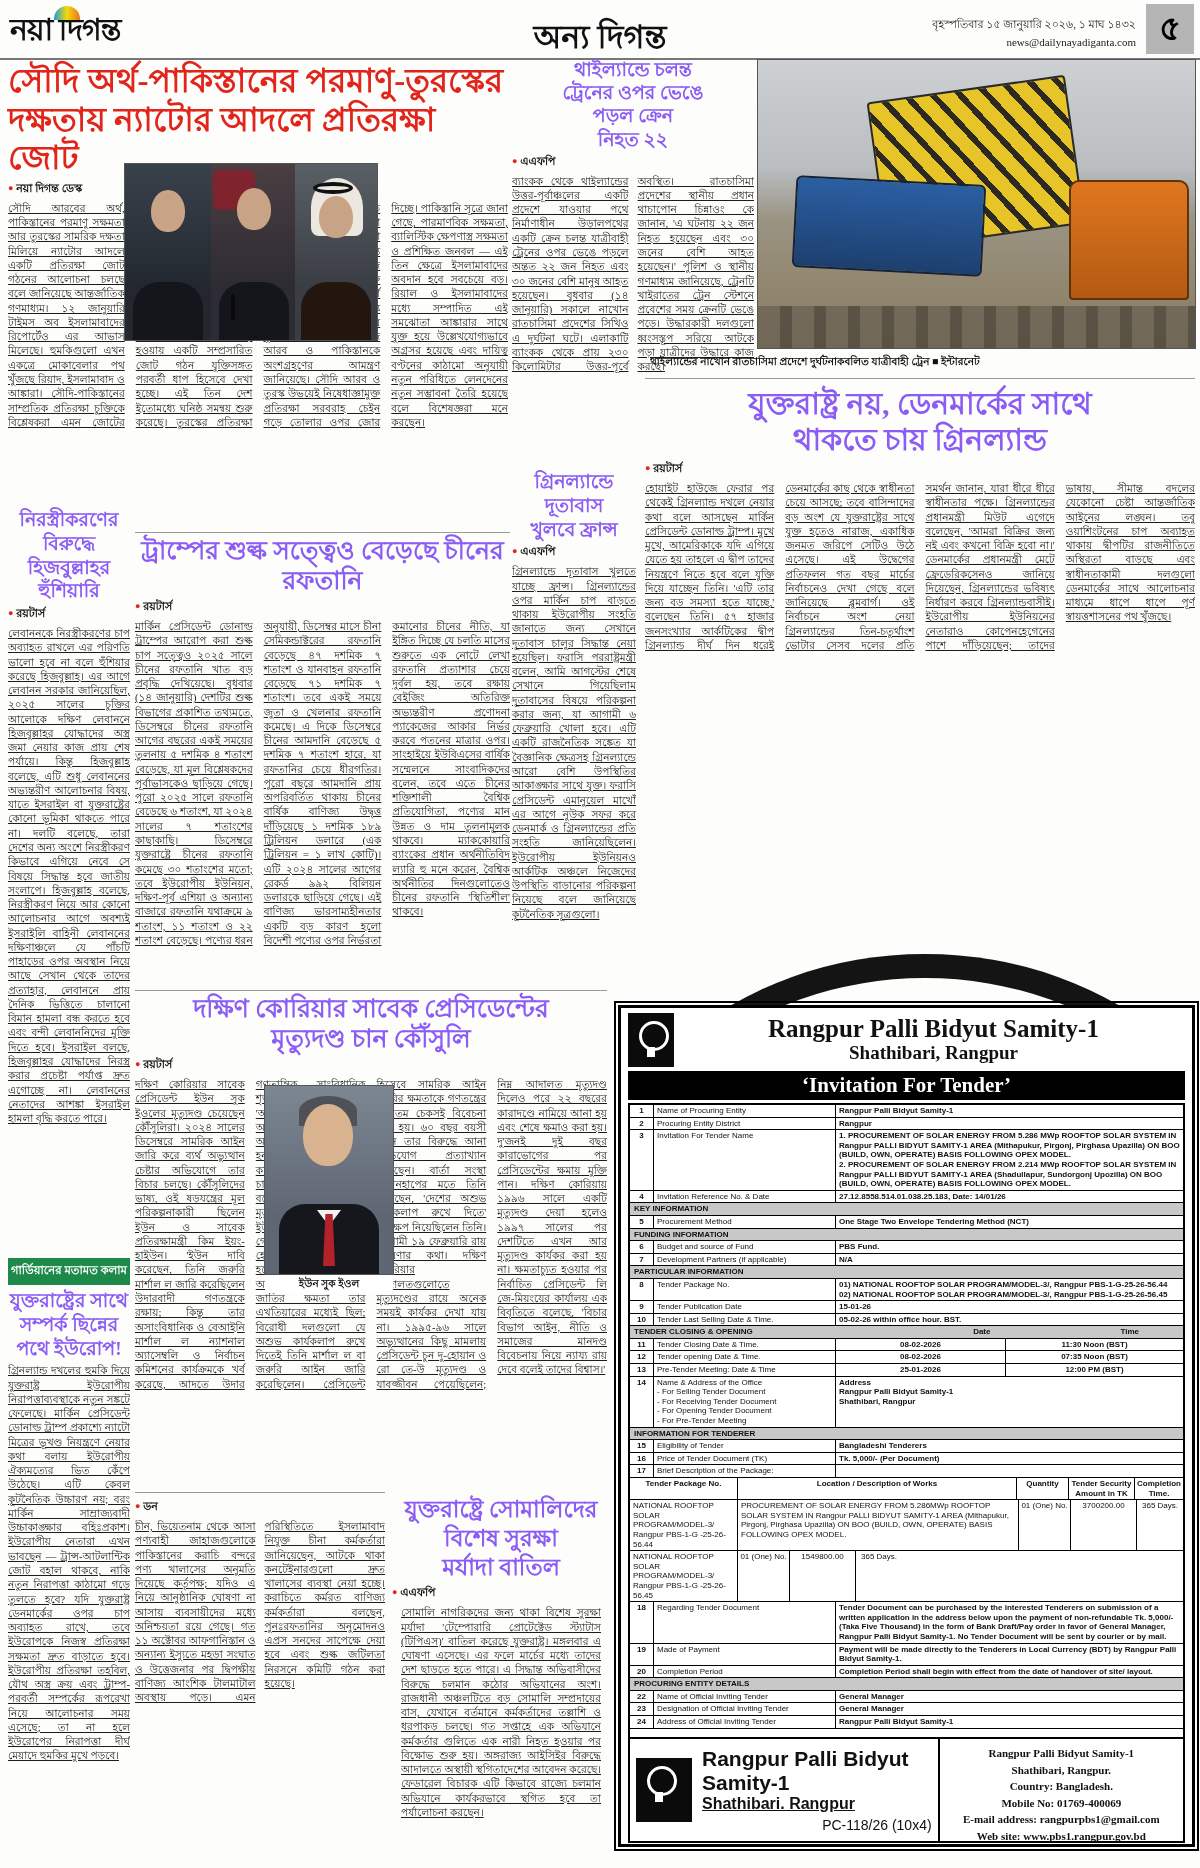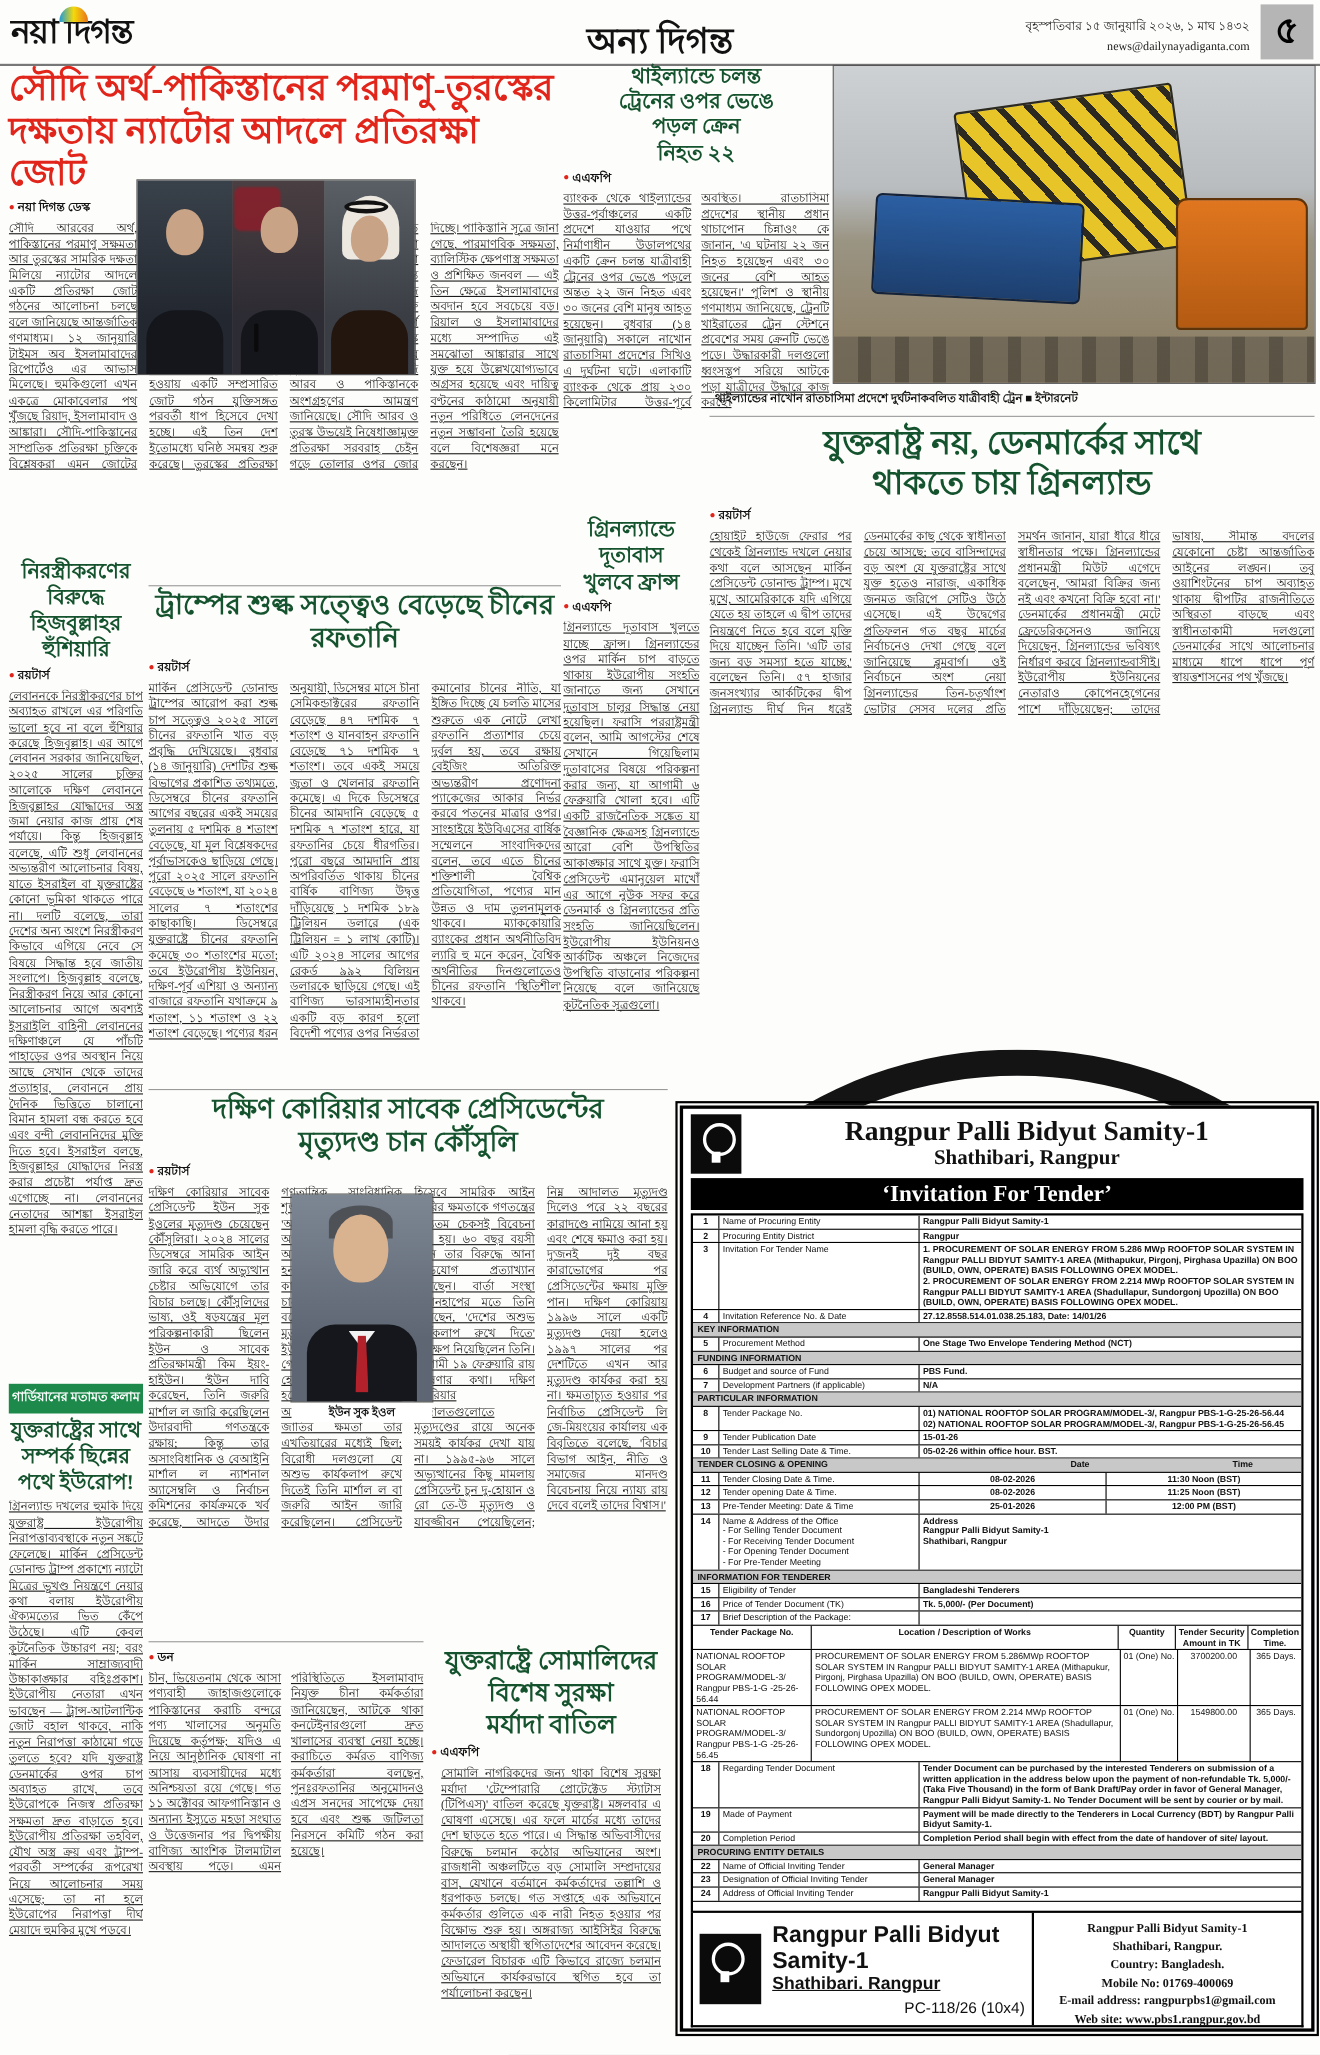--- a/index.html
+++ b/index.html
@@ -12,21 +12,21 @@
   .mast-sun{position:absolute;left:44px;top:-2px;width:26px;height:14px;border-radius:13px 13px 0 0;
             background:linear-gradient(90deg,#1d9bd8,#f5d90a,#e8731a);}
   .section-title{left:0;top:12px;width:1200px;text-align:center;font-size:32px;font-weight:bold;}
   .dateline{right:64px;top:16px;width:300px;text-align:right;font-size:11px;line-height:1.6;color:#222;}
   .pagenum{right:6px;top:4px;width:48px;height:50px;background:#b5b5b5;color:#000;
            font-size:34px;font-weight:bold;text-align:center;line-height:50px;}
   .header-rule{left:0;top:58px;width:1200px;height:2px;background:#777;}
   .rule{background:#9a9a9a;height:1px;}
   
   .headline-red{color:#e1251b;font-weight:bold;}
-  .headline{font-weight:bold;color:#14532d;}
+  .headline{font-weight:bold;color:#8b5cf6;}
   .byline{font-size:11px;font-weight:bold;margin:2px 0 3px 0;}
   .byline .dot{color:#e1251b;font-size:9px;vertical-align:1px;}
   .body-txt{font-size:10.5px;line-height:1.36;text-align:justify;overflow:hidden;color:#1c1c1c;text-decoration:underline;}
   .cols2{column-count:2;column-gap:9px;}
   .cols3{column-count:3;column-gap:11px;}
   .cols4{column-count:4;column-gap:11px;}
   .center{text-align:center;}
   
   .photo{overflow:hidden;position:absolute;background:#777;}
   .leaders{left:117px;top:102px;width:252px;height:176px;outline:1px solid #555;}
@@ -322,21 +322,21 @@
           <div class="t-row" data-name="tender-row">
             <div class="t-no" data-name="tender-row-number">11</div>
             <div class="t-label" data-name="tender-row-label">Tender Closing Date &amp; Time.</div>
             <div class="t-date" data-name="tender-row-date">08-02-2026</div>
             <div class="t-time" data-name="tender-row-time">11:30 Noon (BST)</div>
           </div>
           <div class="t-row" data-name="tender-row">
             <div class="t-no" data-name="tender-row-number">12</div>
             <div class="t-label" data-name="tender-row-label">Tender opening Date &amp; Time.</div>
             <div class="t-date" data-name="tender-row-date">08-02-2026</div>
-            <div class="t-time" data-name="tender-row-time">11:25 Noon (BST)</div>
+            <div class="t-time" data-name="tender-row-time">07:35 Noon (BST)</div>
           </div>
           <div class="t-row" data-name="tender-row">
             <div class="t-no" data-name="tender-row-number">13</div>
             <div class="t-label" data-name="tender-row-label">Pre-Tender Meeting: Date &amp; Time</div>
             <div class="t-date" data-name="tender-row-date">25-01-2026</div>
             <div class="t-time" data-name="tender-row-time">12:00 PM (BST)</div>
           </div>
           <div class="t-row" data-name="tender-row">
             <div class="t-no" data-name="tender-row-number">14</div>
             <div class="t-label" data-name="tender-row-label">Name &amp; Address of the Office<br>- For Selling Tender Document<br>- For Receiving Tender Document<br>- For Opening Tender Document<br>- For Pre-Tender Meeting</div>
@@ -371,21 +371,20 @@
           </div>
           <div class="pkg-row" data-name="package-row">
             <div class="pk1" data-name="package-number">NATIONAL ROOFTOP SOLAR PROGRAM/MODEL-3/ Rangpur PBS-1-G -25-26-56.44</div>
             <div class="pk2" data-name="package-description">PROCUREMENT OF SOLAR ENERGY FROM 5.286MWp ROOFTOP SOLAR SYSTEM IN Rangpur PALLI BIDYUT SAMITY-1 AREA (Mithapukur, Pirgonj, Pirghasa Upazilla) ON BOO (BUILD, OWN, OPERATE) BASIS FOLLOWING OPEX MODEL.</div>
             <div class="pk3" data-name="package-quantity">01 (One) No.</div>
             <div class="pk4" data-name="package-security-amount">3700200.00</div>
             <div class="pk5" data-name="package-completion-time">365 Days.</div>
           </div>
           <div class="pkg-row" data-name="package-row">
             <div class="pk1" data-name="package-number">NATIONAL ROOFTOP SOLAR PROGRAM/MODEL-3/ Rangpur PBS-1-G -25-26-56.45</div>
-            <div class="pk2" data-name="package-description">PROCUREMENT OF SOLAR ENERGY FROM 2.214 MWp ROOFTOP SOLAR SYSTEM IN Rangpur PALLI BIDYUT SAMITY-1 AREA (Shadullapur, Sundorgonj Upozilla) ON BOO (BUILD, OWN, OPERATE) BASIS FOLLOWING OPEX MODEL.</div>
             <div class="pk3" data-name="package-quantity">01 (One) No.</div>
             <div class="pk4" data-name="package-security-amount">1549800.00</div>
             <div class="pk5" data-name="package-completion-time">365 Days.</div>
           </div>
         </div>
       <div data-name="tender-table-b">
           <div class="t-row" data-name="tender-row">
             <div class="t-no" data-name="tender-row-number">18</div>
             <div class="t-label" data-name="tender-row-label">Regarding Tender Document</div>
             <div class="t-val" data-name="tender-row-value">Tender Document can be purchased by the interested Tenderers on submission of a written application in the address below upon the payment of non-refundable Tk. 5,000/- (Taka Five Thousand) in the form of Bank Draft/Pay order in favor of  General Manager, Rangpur Palli Bidyut Samity-1. No Tender Document will be sent by courier or by mail.</div>

